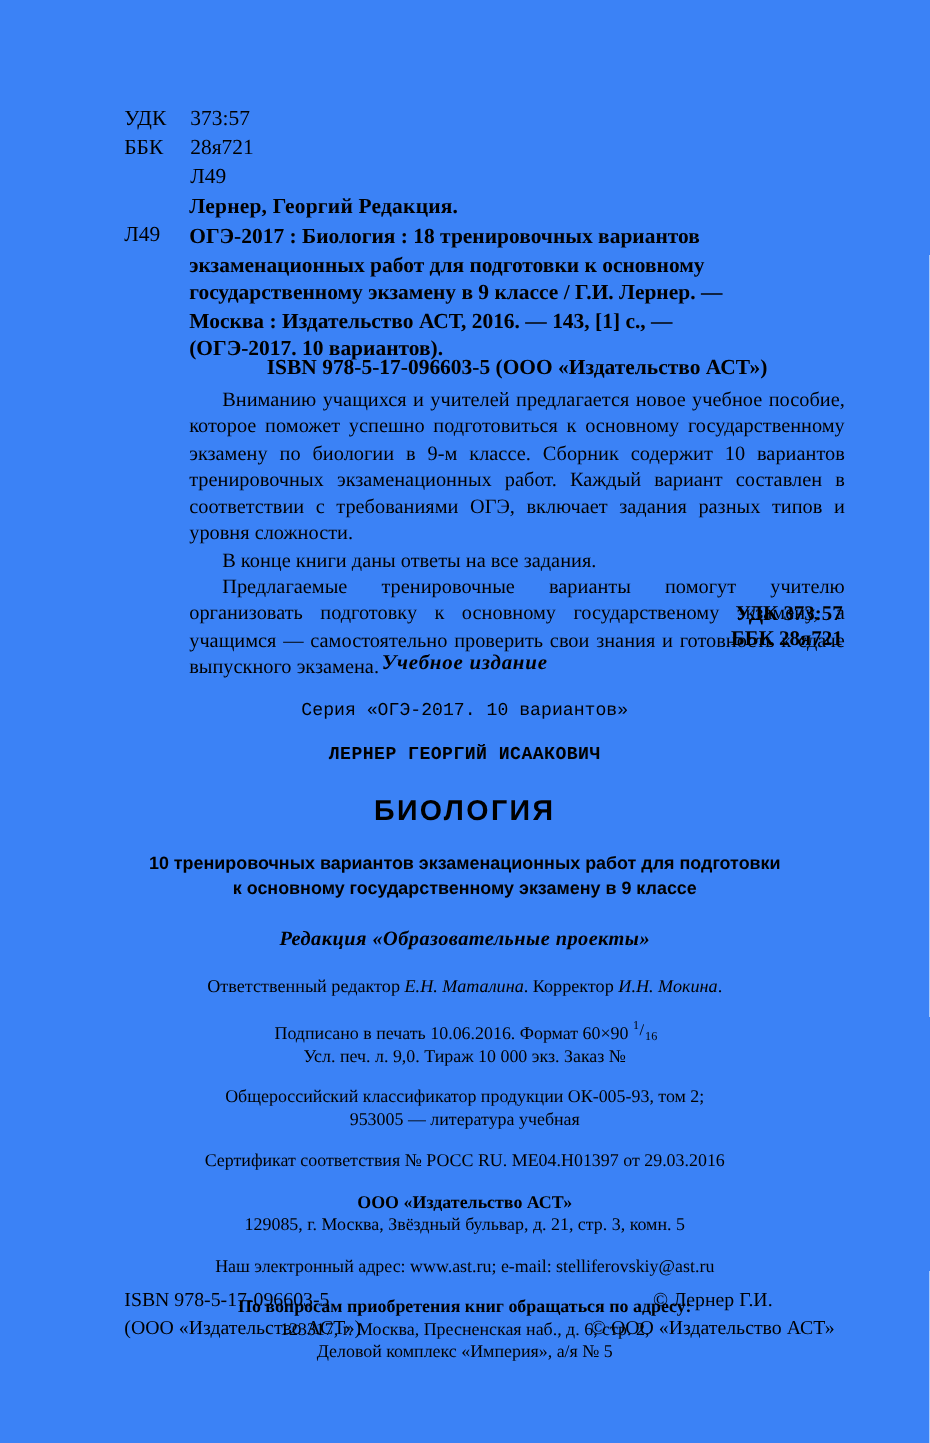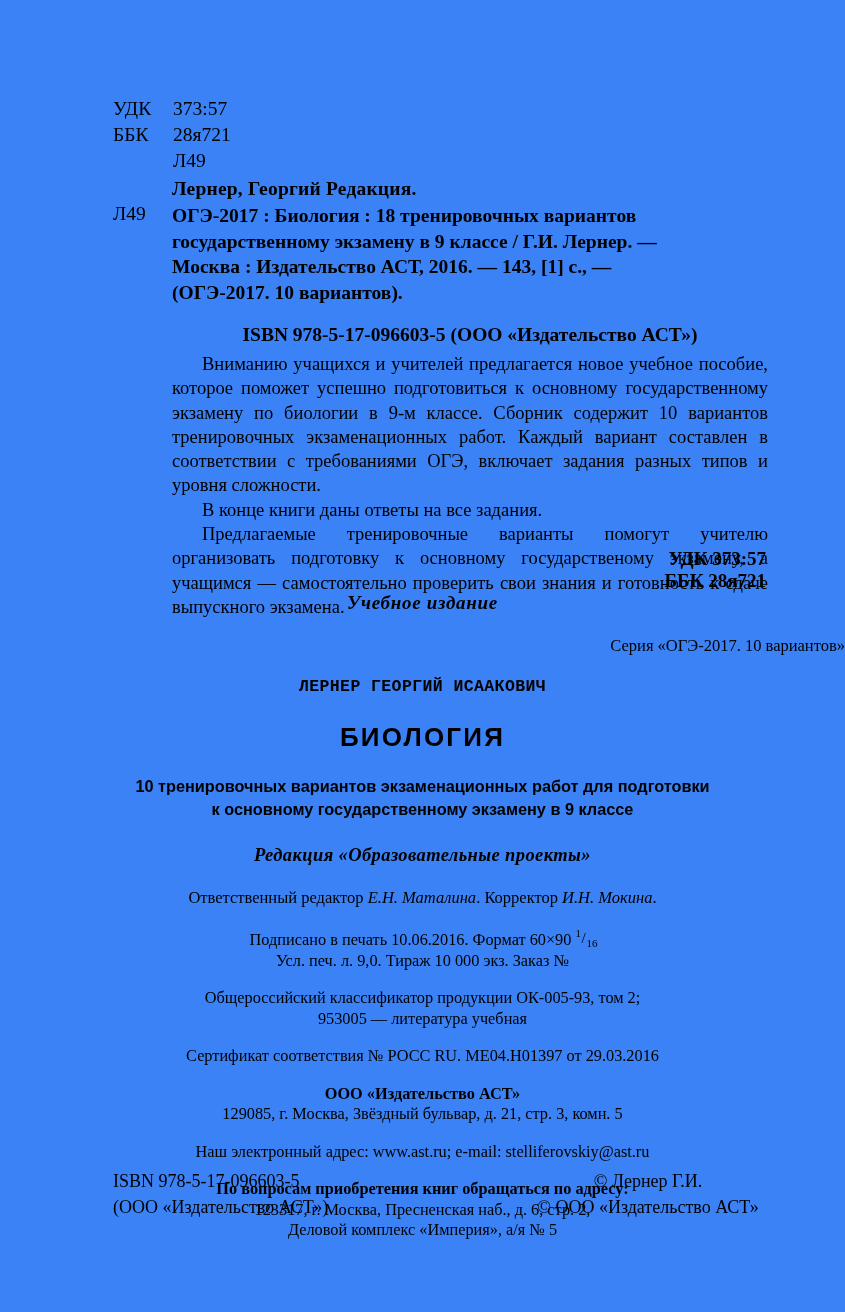--- a/index.html
+++ b/index.html
@@ -108,24 +108,23 @@
     text-align: center;
   }
   .uchebnoe {
     font-size: 19px;
     font-style: italic;
     font-weight: bold;
     letter-spacing: .7px;
     margin-bottom: 22px;
   }
   .seria {
-    font-family: Liberation Serif, serif;
+    font-family: Liberation Mono, monospace;
     font-size: 16.5px;
     margin-bottom: 21px;
-    text-align: right;
   }
   .author-caps {
     font-family: Liberation Mono, monospace;
     font-size: 16.5px;
     font-weight: bold;
     letter-spacing: .4px;
     margin-bottom: 26px;
   }
   .book-title {
     font-family: "Liberation Sans", sans-serif;
@@ -226,20 +225,21 @@
   <div class="cip-head"><span class="lbl">УДК</span><span>373:57</span>
 <span class="lbl">ББК</span><span>28я721</span>
 <span class="lbl"></span><span>Л49</span></div>
 
   <div class="author-line">Лернер, Георгий Редакция.</div>
 
   <div class="cls-code">Л49</div>
 
   <div class="cip-body">
     <span class="t">ОГЭ-2017 : Биология : 18 тренировочных вариантов</span>
+    <span class="t">экзаменационных работ для подготовки к основному</span>
     <span class="t">государственному экзамену в 9 классе / Г.И. Лернер. —</span>
     <span class="t">Москва : Издательство АСТ, 2016. — 143, [1] с., —</span>
     <span class="t">(ОГЭ-2017. 10 вариантов).</span>
   </div>
 
   <div class="isbn-line">ISBN 978-5-17-096603-5 (ООО «Издательство АСТ»)</div>
 
   <div class="annotation">
     <p>Вниманию учащихся и учителей предлагается новое учебное пособие, которое поможет успешно подготовиться к основному государственному экзамену по биологии в 9-м классе. Сборник содержит 10 вариантов тренировочных экзаменационных работ. Каждый вариант составлен в соответствии с требованиями ОГЭ, включает задания разных типов и уровня сложности.</p>
     <p>В конце книги даны ответы на все задания.</p>

